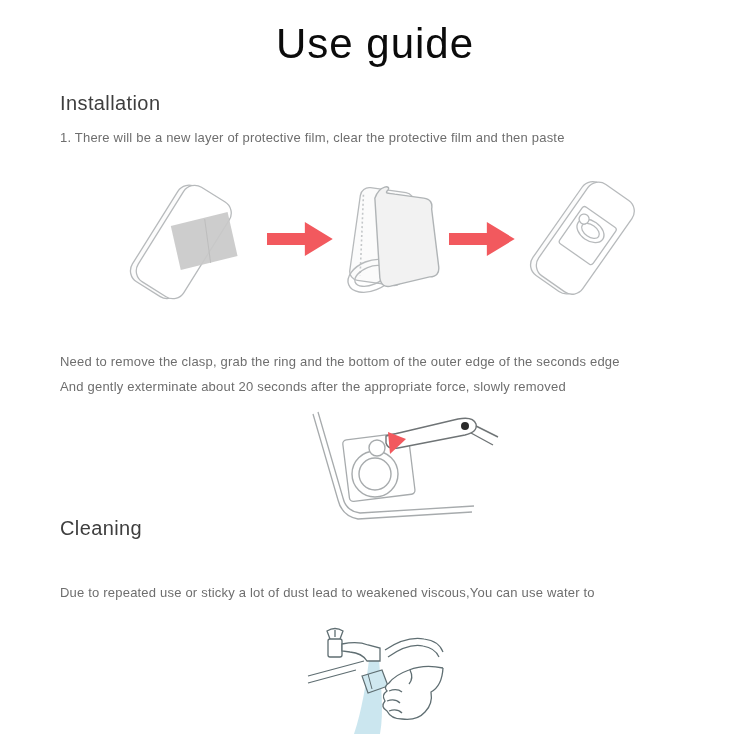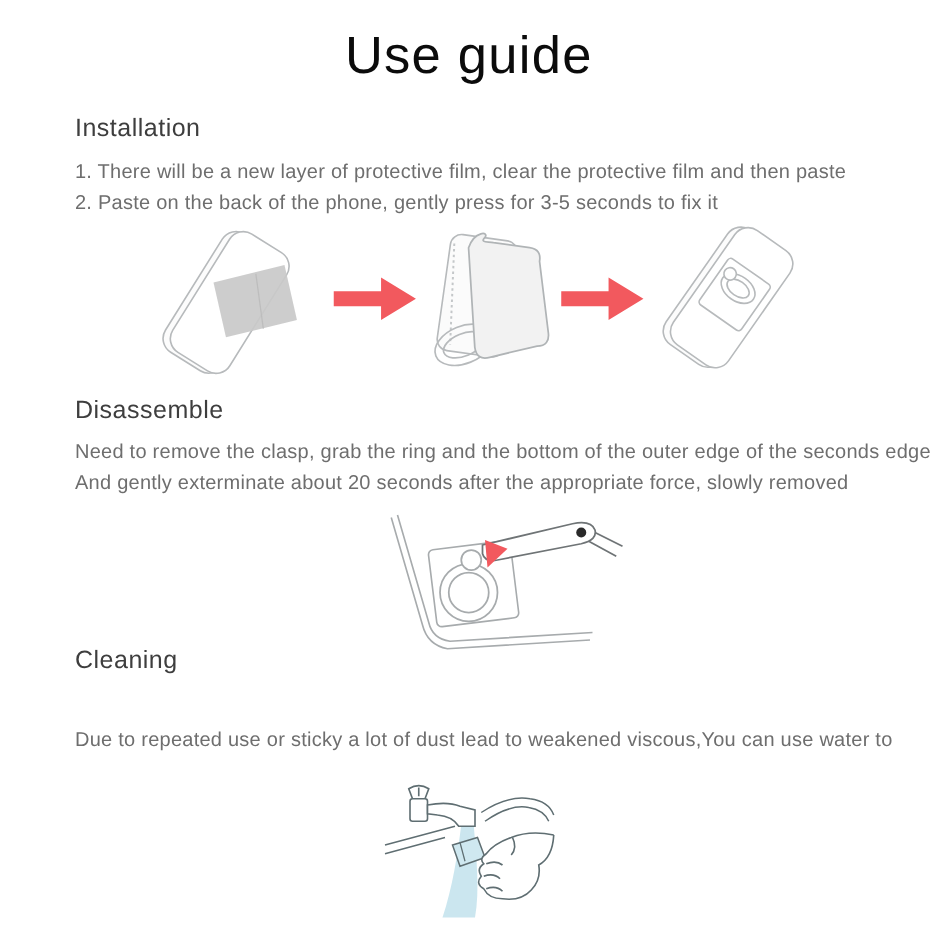--- a/index.html
+++ b/index.html
@@ -12,21 +12,21 @@
     text-align:center;font-size:42px;font-weight:500;color:#0b0b0b;letter-spacing:1px;
   }
   .sec-h{
     position:absolute;left:60px;margin:0;
     font-size:20px;font-weight:400;color:#3e3e3e;letter-spacing:.4px;
   }
   .sec-h.h-install{top:92px;}
   .sec-h.h-disassemble{top:317px;}
   .sec-h.h-cleaning{top:517px;}
   .sec-lines{position:absolute;left:60px;width:670px;}
-  .sec-lines p{margin:0;font-size:16px;line-height:25px;color:#6e6e6e;letter-spacing:.2px;white-space:nowrap;}
+  .sec-lines p{margin:0;font-size:13px;line-height:25px;color:#6e6e6e;letter-spacing:.2px;white-space:nowrap;}
   .lines-install{top:125px;}
   .lines-disassemble{top:349px;}
   .lines-cleaning{top:548px;margin-top:32px;}
   .fig-row{
     position:absolute;top:176px;left:116px;width:540px;height:126px;
     display:flex;justify-content:space-between;align-items:center;
   }
   .fig-disassemble{position:absolute;left:300px;top:406px;width:210px;height:122px;}
   .fig-cleaning{position:absolute;left:306px;top:626px;width:140px;height:112px;}
   svg{display:block;}
@@ -34,21 +34,20 @@
 </head>
 <body>
 
 <div class="page">
 
   <h1 class="title">Use guide</h1>
 
   <h2 class="sec-h h-install">Installation</h2>
   <div class="sec-lines lines-install">
     <p>1. There will be a new layer of protective film, clear the protective film and then paste</p>
-    <p>2. Paste on the back of the phone, gently press for 3-5 seconds to fix it</p>
   </div>
 
   <div class="fig-row">
 
     <svg width="150" height="122" viewBox="0 0 150 122">
       <g transform="rotate(32 68 64)" fill="#ffffff" stroke="#b7babc" stroke-width="1.3">
         <rect x="36" y="11" width="54" height="112" rx="13" fill="#fcfcfc"></rect>
         <rect x="41" y="8" width="54" height="112" rx="13"></rect>
       </g>
       <polygon points="55,48 112,34 122,78 65,92" fill="#c9c9c9" opacity="0.92"></polygon>
@@ -81,21 +80,20 @@
         <rect x="36" y="9" width="54" height="112" rx="13" fill="#fcfcfc"></rect>
         <rect x="41" y="6" width="54" height="112" rx="13"></rect>
         <rect x="48" y="36" width="41" height="45" rx="3" fill="none"></rect>
         <ellipse cx="68" cy="53" rx="15" ry="10" fill="none"></ellipse>
         <ellipse cx="68" cy="53" rx="10" ry="6" fill="none"></ellipse>
         <circle cx="56" cy="47" r="5" fill="#ffffff"></circle>
       </g>
     </svg>
   </div>
 
-  <h2 class="sec-h h-disassemble">Disassemble</h2>
   <div class="sec-lines lines-disassemble">
     <p>Need to remove the clasp, grab the ring and the bottom of the outer edge of the seconds edge</p>
     <p>And gently exterminate about 20 seconds after the appropriate force, slowly removed</p>
   </div>
 
   <div class="fig-disassemble">
     <svg width="210" height="122" viewBox="0 0 210 122">
 
       <g fill="none" stroke="#a7abad" stroke-width="1.3">
         <path d="M 13 8 L 38 94 Q 42 110 58 113 L 172 106"></path>

